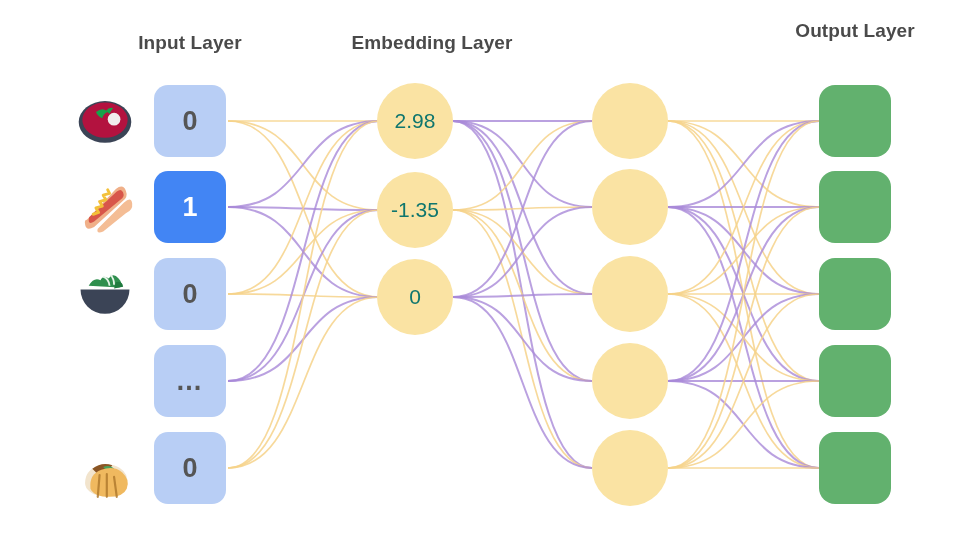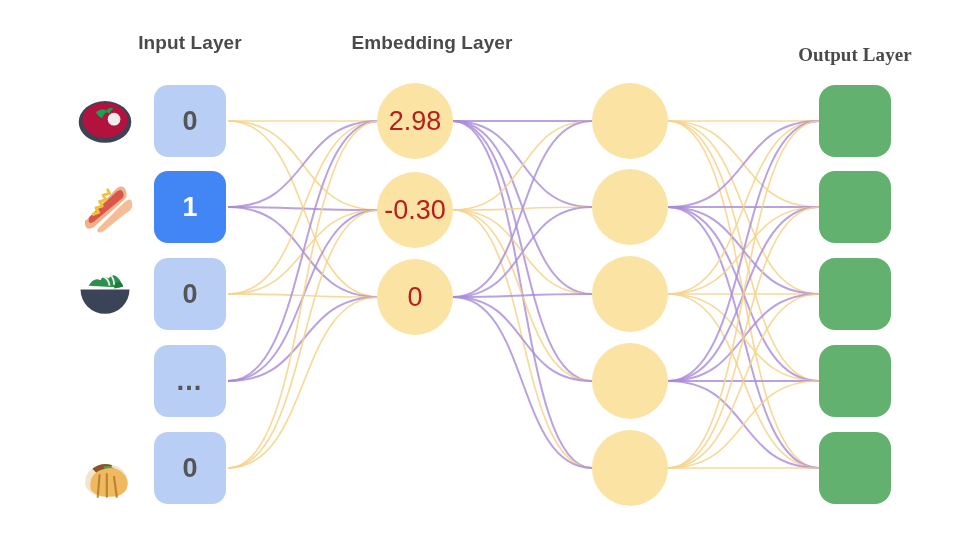--- a/index.html
+++ b/index.html
@@ -63,22 +63,22 @@
   .emoji {
     position: absolute;
     width: 58px;
     height: 58px;
   }
   .embed-circle, .hidden-circle {
     width: 76px;
     height: 76px;
     border-radius: 50%;
     background: #fae3a3;
-    font-size: 27px;
-    color: #b91c1c;
+    font-size: 21px;
+    color: #0f766e;
     font-weight: normal;
   }
   .output-box {
     width: 72px;
     height: 72px;
     border-radius: 16px;
     background: #62b16e;
   }
 </style>
 </head>
@@ -139,21 +139,21 @@
       <path d="M668,381 C751.05,381 735.95,468 819,468" stroke="#a98ad8" stroke-width="2" fill="none" opacity="0.8"></path>
       <path d="M668,468 C751.05,468 735.95,121 819,121" stroke="#f6d28a" stroke-width="1.7" fill="none" opacity="0.85"></path>
       <path d="M668,468 C751.05,468 735.95,207 819,207" stroke="#f6d28a" stroke-width="1.7" fill="none" opacity="0.85"></path>
       <path d="M668,468 C751.05,468 735.95,294 819,294" stroke="#f6d28a" stroke-width="1.7" fill="none" opacity="0.85"></path>
       <path d="M668,468 C751.05,468 735.95,381 819,381" stroke="#f6d28a" stroke-width="1.7" fill="none" opacity="0.85"></path>
       <path d="M668,468 C751.05,468 735.95,468 819,468" stroke="#f6d28a" stroke-width="1.7" fill="none" opacity="0.85"></path>
     </svg>
 
   <div class="layer-title" style="left:432px; top:32px;">Embedding Layer</div>
   <div class="layer-title" style="left:190px; top:32px;">Input Layer</div>
-  <div class="layer-title" style="left:855px; top:44px;font-family:Liberation Serif, serif;">Output Layer</div>
+  <div class="layer-title" style="left:855px; top:20px;">Output Layer</div>
 
   <svg class="emoji" style="left:76px; top:92px;" viewBox="0 0 64 64" xmlns="http://www.w3.org/2000/svg">
     <ellipse cx="32" cy="33" rx="29" ry="23" fill="#3b4456"></ellipse>
     <ellipse cx="32" cy="31" rx="25" ry="19.5" fill="#b3123f"></ellipse>
     <path d="M22 22 q8 -6 13 0 q-5 2 -6 7 q-5 -2 -7 -7z" fill="#16a34a"></path>
     <path d="M33 21 q4 -5 8 -3 q-3 3 -4 6z" fill="#16a34a"></path>
     <circle cx="42" cy="30" r="7" fill="#f0ecec"></circle>
   </svg>
 
   <svg class="emoji" style="left:76px; top:178px;" viewBox="0 0 64 64" xmlns="http://www.w3.org/2000/svg">
@@ -178,21 +178,21 @@
     <path d="M26 31 l-2 24 M34 30 l0 25 M42 33 l3 22" fill="none" stroke="#b07a2e" stroke-width="2.4" stroke-linecap="round" opacity="0.85"></path>
   </svg>
 
   <div class="node input-box" style="left:154px; top:85px;">0</div>
   <div class="node input-box active" style="left:154px; top:171px;">1</div>
   <div class="node input-box" style="left:154px; top:258px;">0</div>
   <div class="node input-box ellipsis" style="left:154px; top:345px;">…</div>
   <div class="node input-box" style="left:154px; top:432px;">0</div>
 
   <div class="node embed-circle" style="left:377px; top:83px;">2.98</div>
-  <div class="node embed-circle" style="left:377px; top:172px;">-0.30</div>
+  <div class="node embed-circle" style="left:377px; top:172px;">-1.35</div>
   <div class="node embed-circle" style="left:377px; top:259px;">0</div>
 
   <div class="node hidden-circle" style="left:592px; top:83px;"></div>
   <div class="node hidden-circle" style="left:592px; top:169px;"></div>
   <div class="node hidden-circle" style="left:592px; top:256px;"></div>
   <div class="node hidden-circle" style="left:592px; top:343px;"></div>
   <div class="node hidden-circle" style="left:592px; top:430px;"></div>
 
   <div class="node output-box" style="left:819px; top:85px;"></div>
   <div class="node output-box" style="left:819px; top:171px;"></div>

